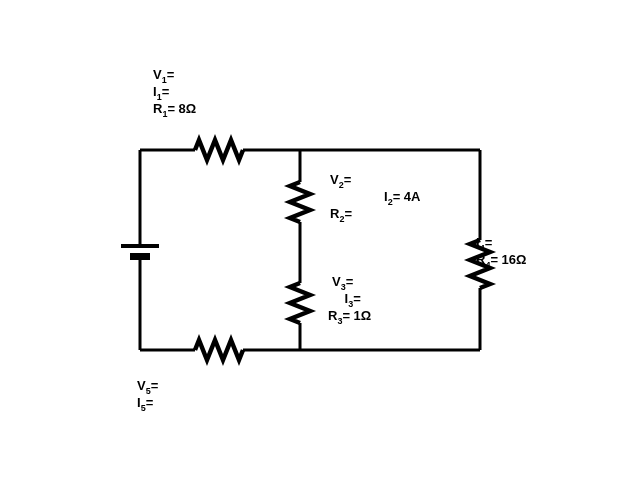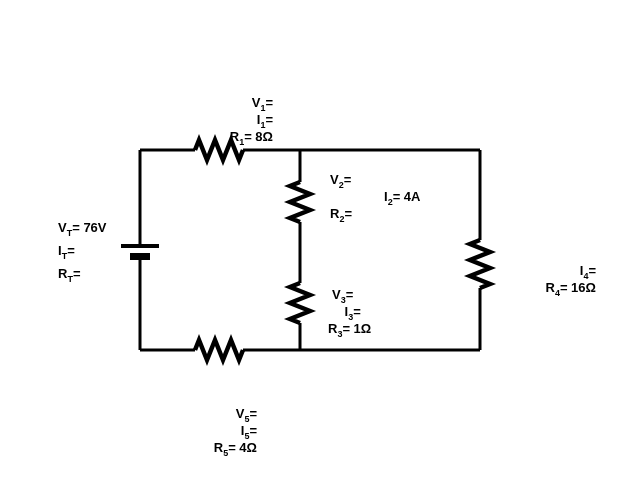--- a/index.html
+++ b/index.html
@@ -14,21 +14,21 @@
   }
   .stage svg { position: absolute; left: 0; top: 0; }
   .label {
     position: absolute;
     font-weight: 700;
     font-size: 13px;
     color: #000000;
     line-height: 17px;
     white-space: nowrap;
   }
-  .label.center { text-align: right; margin-top: 28px; }
+  .label.center { text-align: left; }
   .label.wide-lines { line-height: 23px; }
   .label sub { font-size: 9px; line-height: 0; }
 </style>
 </head>
 <body>
 
 <div class="stage">
 
   <svg width="640" height="480" viewBox="0 0 640 480">
     <g fill="none" stroke="#000000" stroke-linejoin="miter" stroke-linecap="butt">
@@ -47,48 +47,42 @@
 
       <path stroke-width="4.5" d="M480,240 l-10,4 l20,8 l-20,8 l20,8 l-20,8 l20,8 l-10,4"></path>
 
       <path stroke-width="4.5" d="M195,350 l4,-10 l8,20 l8,-20 l8,20 l8,-20 l8,20 l4,-10"></path>
 
       <line stroke-width="4" x1="121" y1="246" x2="159" y2="246"></line>
       <line stroke-width="7" x1="130" y1="256.5" x2="150" y2="256.5"></line>
     </g>
   </svg>
 
-  <div class="label wide-lines" style="left:58px; top:216px;">
-    <div><span>V</span><sub>T</sub><span>= 76V</span></div>
-    <div><span>I</span><sub>T</sub><span>=</span></div>
-    <div><span>R</span><sub>T</sub><span>=</span></div>
-  </div>
 
   <div class="label center" style="left:153px; top:66px; width:120px;">
     <div><span>V</span><sub>1</sub><span>=</span></div>
     <div><span>I</span><sub>1</sub><span>=</span></div>
     <div><span>R</span><sub>1</sub><span>= 8Ω</span></div>
   </div>
 
   <div class="label" style="left:330px; top:171px;">
     <div><span>V</span><sub>2</sub><span>=</span></div>
     <div style="padding-left:6px;margin-left:48px;"><span>I</span><sub>2</sub><span>= 4A</span></div>
     <div><span>R</span><sub>2</sub><span>=</span></div>
   </div>
 
-  <div class="label" style="left:328px; top:286px;">
+  <div class="label" style="left:328px; top:273px;">
     <div style="padding-left:4px;"><span>V</span><sub>3</sub><span>=</span></div>
     <div style="padding-left:6px;text-align:center;"><span>I</span><sub>3</sub><span>=</span></div>
     <div><span>R</span><sub>3</sub><span>= 1Ω</span></div>
   </div>
 
   <div class="label center" style="left:476px; top:234px; width:120px;">
     <div><span>I</span><sub>4</sub><span>=</span></div>
     <div><span>R</span><sub>4</sub><span>= 16Ω</span></div>
   </div>
 
   <div class="label center" style="left:137px; top:377px; width:120px;">
     <div><span>V</span><sub>5</sub><span>=</span></div>
     <div><span>I</span><sub>5</sub><span>=</span></div>
-    <div><span>R</span><sub>5</sub><span>= 4Ω</span></div>
   </div>
 
 </div>
 
 </body></html>

